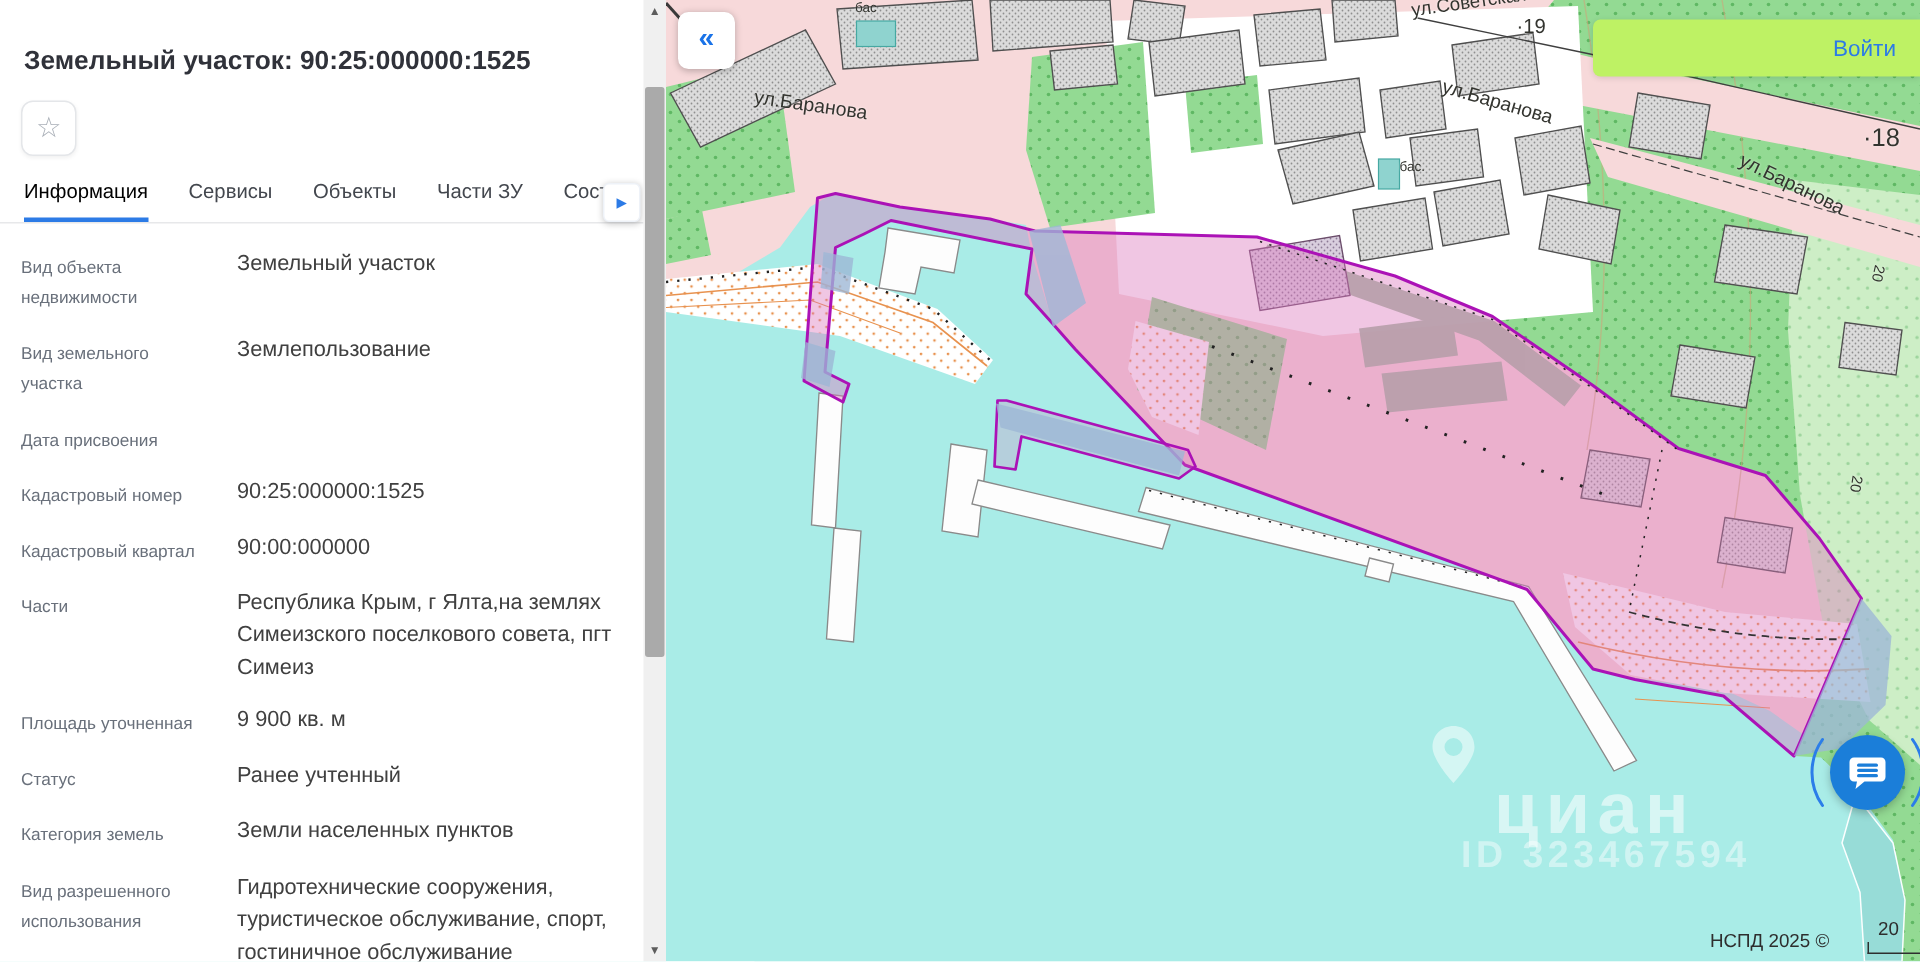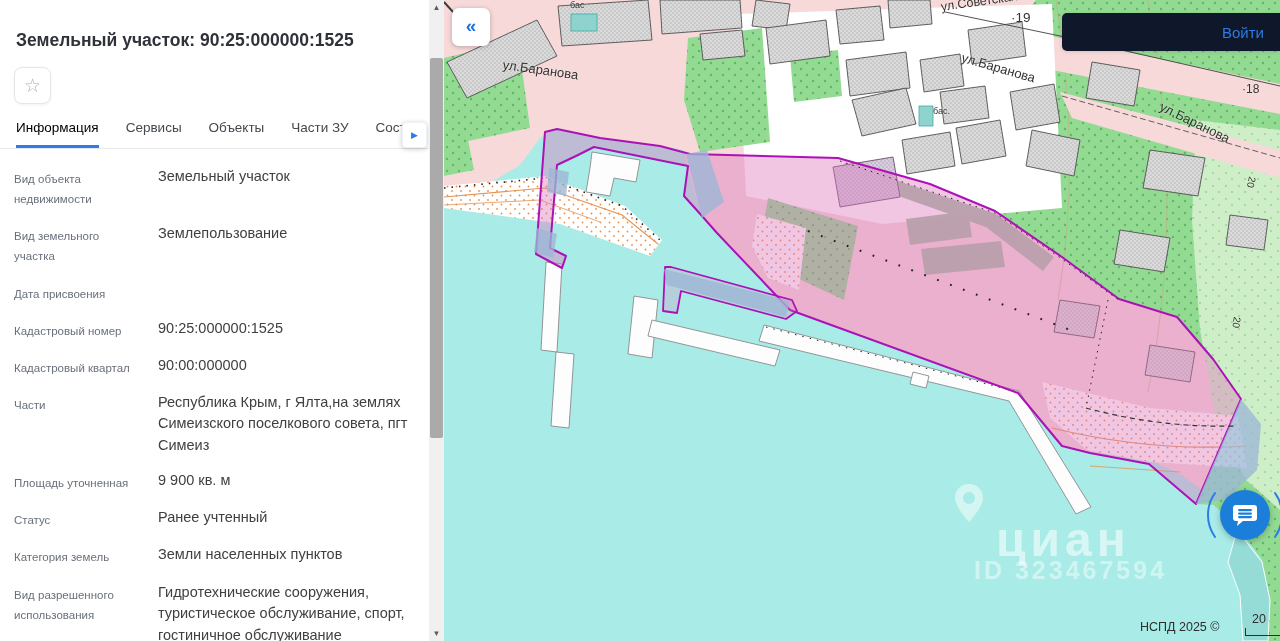--- a/index.html
+++ b/index.html
@@ -27,21 +27,21 @@
   .sb-arrow { position:absolute; left:0; width:15px; height:15px; color:#5d5d5d; font-size:8px; text-align:center; line-height:15px; cursor:pointer; }
   .sb-thumb { position:absolute; left:1px; top:58px; width:13px; height:380px; background:#aaaaaa; border-radius:2px; cursor:pointer; }
 
   
   #map { position:absolute; left:444px; top:0; width:836px; height:641px; overflow:hidden; cursor:grab; }
   #map svg.base { position:absolute; left:0; top:0; }
   .map-label { position:absolute; color:#33342f; font-weight:500; white-space:nowrap; transform-origin:left top; text-shadow:0 0 2px rgba(255,255,255,.6); }
 
   .collapse-btn { position:absolute; left:8px; top:8px; width:38px; height:38px; background:#fff; border-radius:7px;
                   box-shadow:0 1px 5px rgba(0,0,0,.25); color:#1a73e8; font-size:19px; font-weight:700; text-align:center; line-height:36px; cursor:pointer; }
-  .login-bar { position:absolute; left:618px; top:13px; width:218px; height:38px; background:#0f172a; border-radius:5px 0 0 5px;
+  .login-bar { position:absolute; left:618px; top:13px; width:218px; height:38px; background:#bef264; border-radius:5px 0 0 5px;
                box-shadow:0 1px 4px rgba(0,0,0,.12); display:flex; align-items:center; justify-content:flex-end; padding-right:16px; }
   .login-label { color:#2c7be6; font-size:15px; cursor:pointer; }
 
   .wm { position:absolute; color:rgba(255,255,255,.55); font-weight:700; pointer-events:none; }
   .wm-brand { left:552px; top:512px; font-size:48px; letter-spacing:5px; }
   .wm-id { left:530px; top:556px; font-size:25px; letter-spacing:3px; color:rgba(255,255,255,.45); }
   .wm-pin { left:508px; top:482px; }
 
   .chat-arcs { position:absolute; left:757px; top:471px; width:88px; height:88px; pointer-events:none; }
   .chat-fab { position:absolute; left:776px; top:490px; width:50px; height:50px; border-radius:50%; background:#1b7ed9;
@@ -252,21 +252,21 @@
       <path d="M1086,408 Q1160,428 1236,426" stroke="#333" stroke-width="1.2" stroke-dasharray="5 4" fill="none"></path>
     </svg>
 
     <div id="map-labels">
         <span class="map-label" style="left: 496px; top: 0px; font-size: 12.5px; transform: rotate(-8deg);">ул.Советская</span>
         <span class="map-label" style="left: 567px; top: 10px; font-size: 13.5px; transform: rotate(0deg);">·19</span>
         <span class="map-label" style="left: 126px; top: 0px; font-size: 9px; transform: rotate(0deg);">бас</span>
         <span class="map-label" style="left: 60px; top: 57px; font-size: 13px; transform: rotate(8deg);">ул.Баранова</span>
         <span class="map-label" style="left: 520px; top: 50px; font-size: 13px; transform: rotate(16deg);">ул.Баранова</span>
         <span class="map-label" style="left: 720px; top: 99px; font-size: 13px; transform: rotate(26deg);">ул.Баранова</span>
-        <span class="map-label" style="left: 798px; top: 82px; font-size: 12px; transform: rotate(0deg);">·18</span>
+        <span class="map-label" style="left: 798px; top: 82px; font-size: 17px; transform: rotate(0deg);">·18</span>
         <span class="map-label" style="left: 489px; top: 106px; font-size: 9px; transform: rotate(0deg);">бас.</span>
         <span class="map-label" style="left: 814px; top: 178px; font-size: 10px; transform: rotate(103deg);">20</span>
         <span class="map-label" style="left: 799px; top: 318px; font-size: 10px; transform: rotate(99deg);">20</span>
       </div>
 
     <svg class="wm wm-pin" width="34" height="42" viewBox="0 0 34 42">
       <path d="M17,2 C9,2 3,8 3,16 C3,25 17,40 17,40 C17,40 31,25 31,16 C31,8 25,2 17,2 Z M17,10 A6,6 0 1 1 17,22 A6,6 0 1 1 17,10 Z" fill="rgba(255,255,255,0.5)"></path>
     </svg>
     <div class="wm wm-brand">циан</div>
     <div class="wm wm-id">ID 323467594</div>

